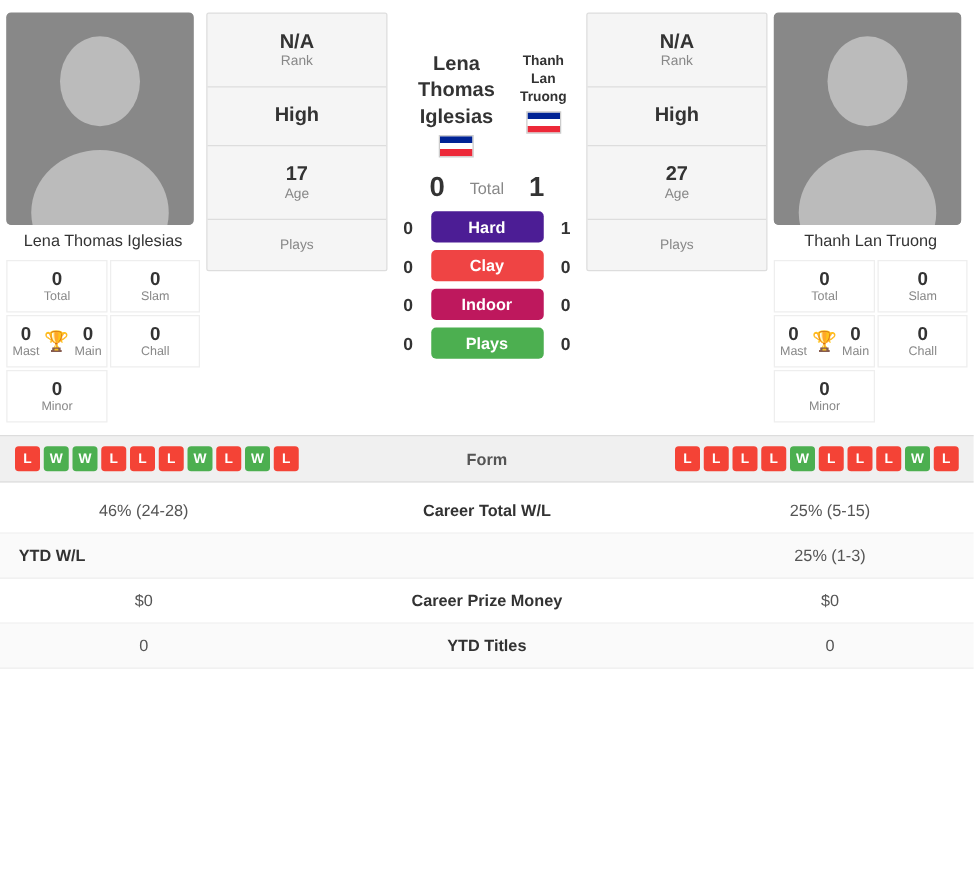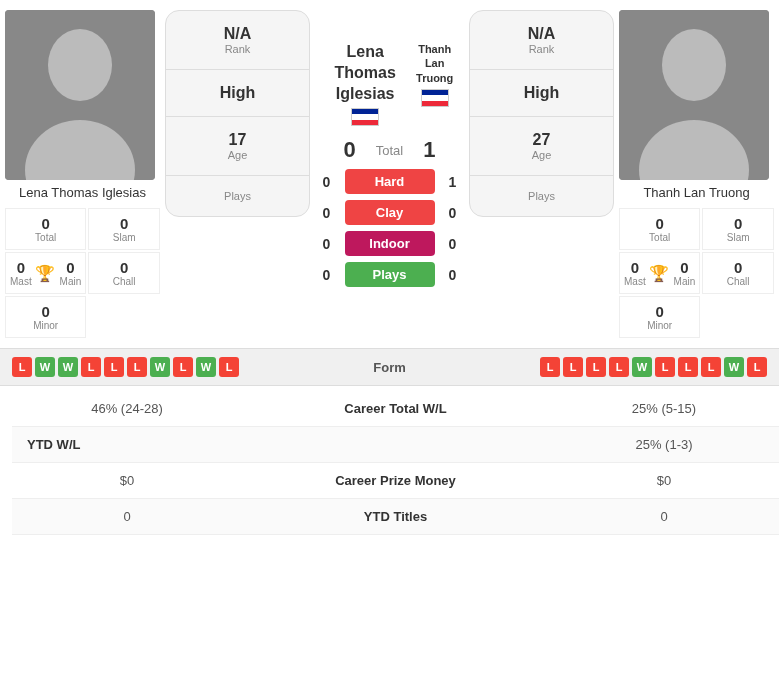--- a/index.html
+++ b/index.html
@@ -5,53 +5,53 @@
     * { box-sizing: border-box; margin: 0; padding: 0; }
     body { font-family: Arial, sans-serif; background: #fff; width: 779px; min-height: 699px; font-size: 13px; color: #333; }
 
     .avatar { width: 150px; height: 170px; background: #999; border-radius: 4px; display: flex; align-items: center; justify-content: center; overflow: hidden; }
     .avatar svg { width: 100%; height: 100%; }
 
     .player-name { font-size: 13px; color: #333; text-align: center; margin: 5px 0 8px; font-weight: 500; }
     .surface-row { display: flex; align-items: center; justify-content: center; gap: 8px; margin-bottom: 6px; }
     .surface-score { font-size: 14px; font-weight: bold; width: 20px; text-align: center; }
     .surface-btn { padding: 5px 18px; border-radius: 4px; border: none; color: #fff; font-size: 13px; font-weight: bold; width: 90px; text-align: center; cursor: default; }
-    .surface-hard { background: #ef4444; }
+    .surface-hard { background: #4c1d95; }
     .surface-clay { background: #ef4444; }
     .surface-indoor { background: #be185d; }
     .surface-grass { background: #4CAF50; }
     .badge { width: 20px; height: 20px; border-radius: 3px; display: flex; align-items: center; justify-content: center; font-size: 11px; font-weight: bold; color: #fff; }
     .badge-w { background: #4CAF50; }
     .badge-l { background: #F44336; }
 
     .full-layout { display: flex; flex-direction: column; }
 
     .top-area { display: flex; align-items: flex-start; justify-content: space-between; padding: 10px 5px; }
 
     .left-player-block { display: flex; flex-direction: row; align-items: flex-start; gap: 5px; }
     .right-player-block { display: flex; flex-direction: row; align-items: flex-start; gap: 5px; justify-content: flex-end; }
 
     .center-col { flex: 1; display: flex; flex-direction: column; align-items: center; margin-top: 32px; }
     .stat-box-item { padding: 6px 4px; text-align: center; border: 1px solid #eee; }
     .stat-box-value { font-size: 15px; font-weight: bold; }
     .stat-box-label { font-size: 10px; color: #888; }
 
-    .info-panel { background: #f5f5f5; border: 1px solid #ddd; border-radius: 14px; width: 145px; }
+    .info-panel { background: #f5f5f5; border: 1px solid #ddd; border-radius: 2px; width: 145px; }
     .info-row { padding: 14px 8px; text-align: center; border-bottom: 1px solid #ddd; }
     .info-row:last-child { border-bottom: none; }
     .info-row-val { font-size: 16px; font-weight: bold; }
     .info-row-lbl { font-size: 11px; color: #888; }
 
     .bottom-stats { margin-top: 5px; }
 
     .form-full-row { display: flex; align-items: center; justify-content: space-between; background: #f0f0f0; padding: 8px 12px; border-top: 1px solid #ddd; border-bottom: 1px solid #ddd; }
     .form-center { font-weight: bold; font-size: 13px; color: #555; }
     .badges-group { display: flex; gap: 3px; }
 
-    .data-row { display: flex; align-items: flex-start; justify-content: space-between; padding: 10px 15px; border-bottom: 1px solid #eee; margin-left: 12px; }
+    .data-row { display: flex; align-items: flex-start; justify-content: space-between; padding: 10px 15px; border-bottom: 1px solid #eee; }
     .data-row:nth-child(even) { background: #fafafa; }
     .data-row-left, .data-row-right { width: 200px; text-align: center; color: #555; font-size: 13px; }
     .data-row-center { font-weight: bold; font-size: 13px; color: #333; }
   </style>
 </head>
 <body>
 
 <div class="full-layout">
 
   <div class="top-area">

